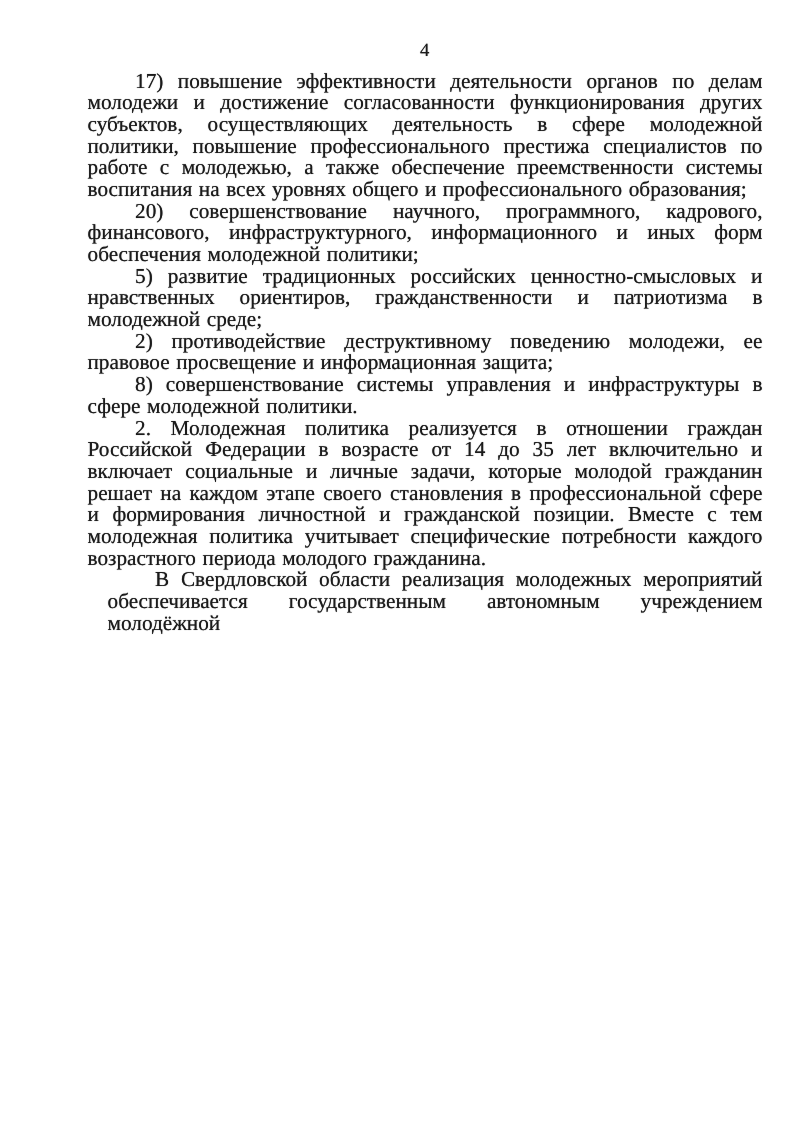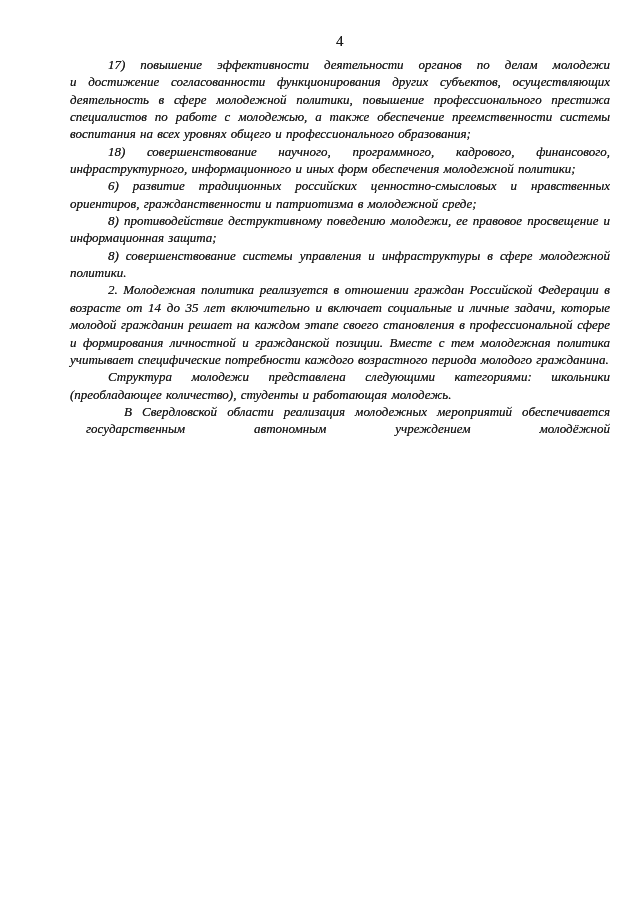--- a/index.html
+++ b/index.html
@@ -29,58 +29,56 @@
   }
   .content {
     position: absolute;
     top: 56px;
     left: 70px;
     width: 540px;
   }
   .content p {
     margin: 0;
     padding: 0;
-    font-size: 13px;
+    font-size: 17px;
     line-height: 17.35px;
     text-align: justify;
     text-indent: 38px;
     word-spacing: 1px;
     
     text-shadow: 0 0 0.6px rgba(20,20,20,0.85);
-    font-style: italic;
   }
   .content p.justify-last {
     text-align-last: justify;
     margin-left: 16px;
   }
 </style>
 </head>
 <body>
 
 <div class="page">
   <div class="page-number">4</div>
 
   <div class="content">
 
       <p>17) повышение эффективности деятельности органов по делам молодежи и&nbsp;достижение согласованности функционирования других субъектов, осуществляющих деятельность в сфере молодежной политики, повышение профессионального престижа специалистов по работе с молодежью, а также обеспечение преемственности системы воспитания на всех уровнях общего и&nbsp;профессионального образования;</p>
 
-      <p>18) совершенствование научного, программного, кадрового, финансового, инфраструктурного, информационного и иных форм обеспечения молодежной политики;</p>
+      <p>20) совершенствование научного, программного, кадрового, финансового, инфраструктурного, информационного и иных форм обеспечения молодежной политики;</p>
 
 
 
-      <p>6) развитие традиционных российских ценностно-смысловых и нравственных ориентиров, гражданственности и патриотизма в молодежной среде;</p>
+      <p>5) развитие традиционных российских ценностно-смысловых и нравственных ориентиров, гражданственности и патриотизма в молодежной среде;</p>
 
 
 
 
-      <p>8) противодействие деструктивному поведению молодежи, ее правовое просвещение и информационная защита;</p>
+      <p>2) противодействие деструктивному поведению молодежи, ее правовое просвещение и информационная защита;</p>
 
 
       <p>8) совершенствование системы управления и инфраструктуры в сфере молодежной политики.</p>
 
       <p>2. Молодежная политика реализуется в отношении граждан Российской Федерации в возрасте от 14 до 35 лет включительно и включает социальные и&nbsp;личные задачи, которые молодой гражданин решает на каждом этапе своего становления в профессиональной сфере и формирования личностной и&nbsp;гражданской позиции. Вместе с тем молодежная политика учитывает специфические потребности каждого возрастного периода молодого гражданина.</p>
 
 
-      <p>Структура молодежи представлена следующими категориями: школьники (преобладающее количество), студенты и работающая молодежь.</p>
 
       <p class="justify-last">В&nbsp;Свердловской области реализация молодежных мероприятий обеспечивается государственным автономным учреждением молодёжной</p>
     </div>
 </div>
 
 </body></html>

